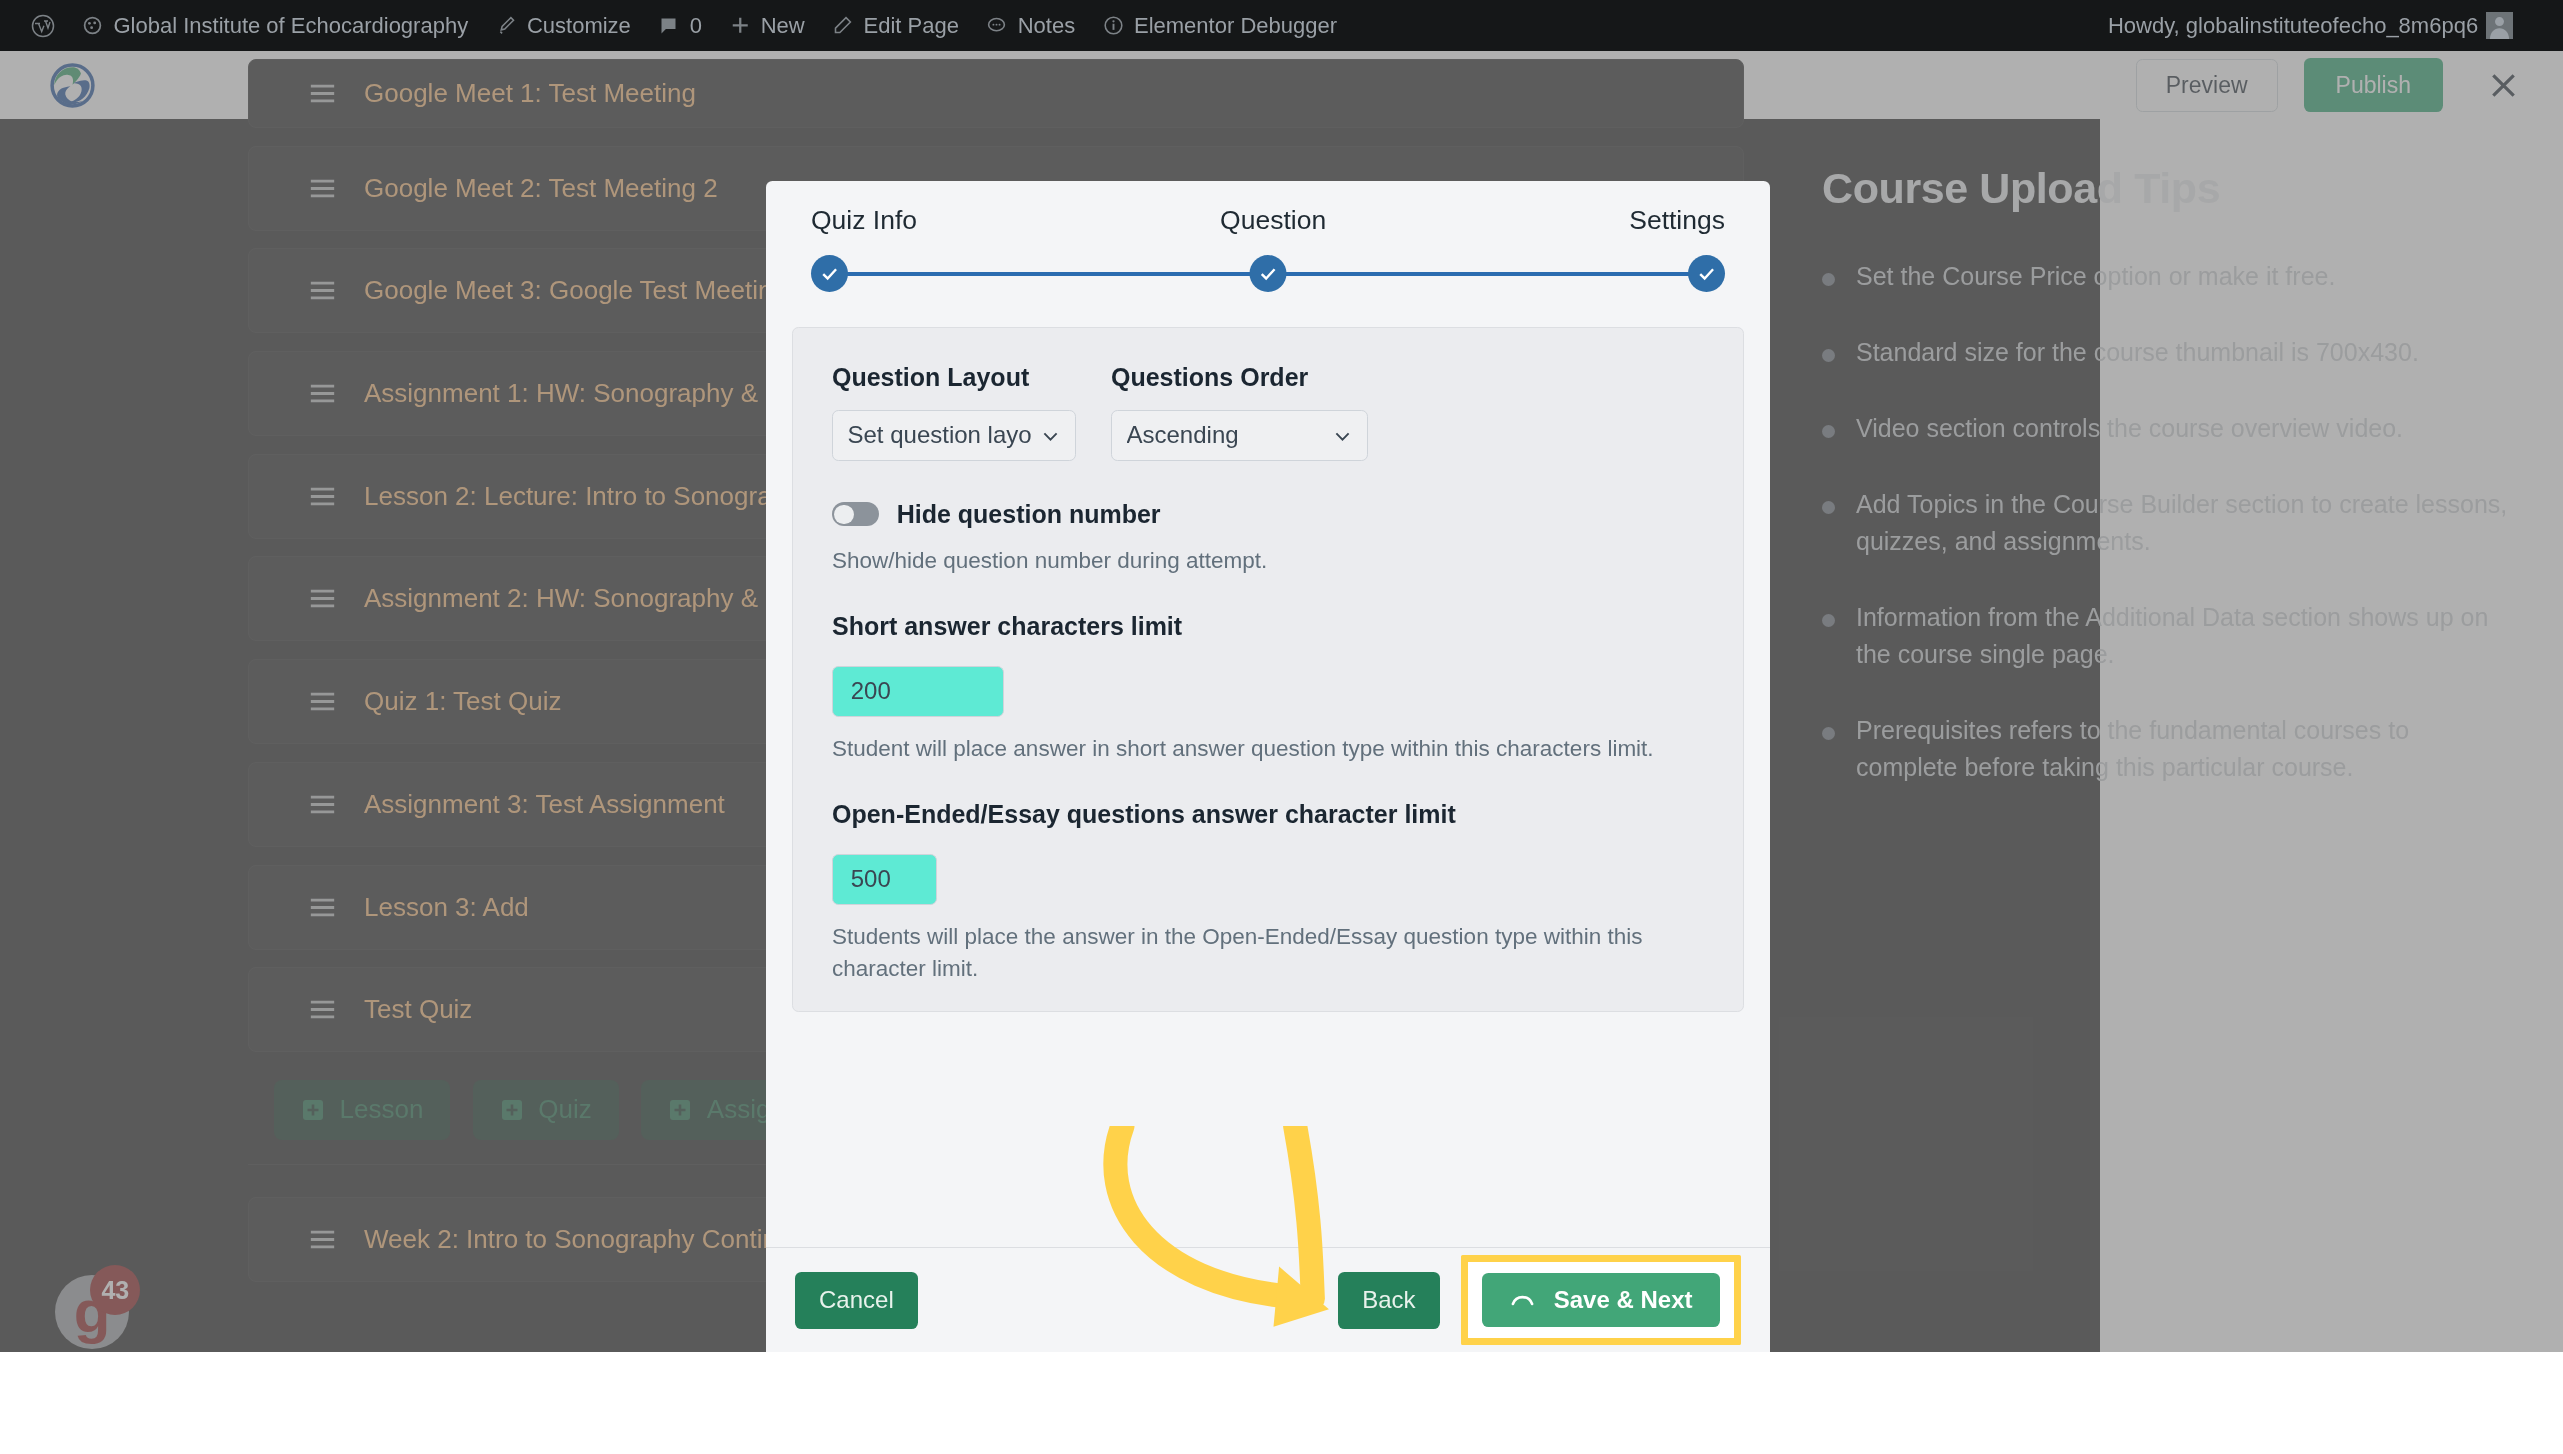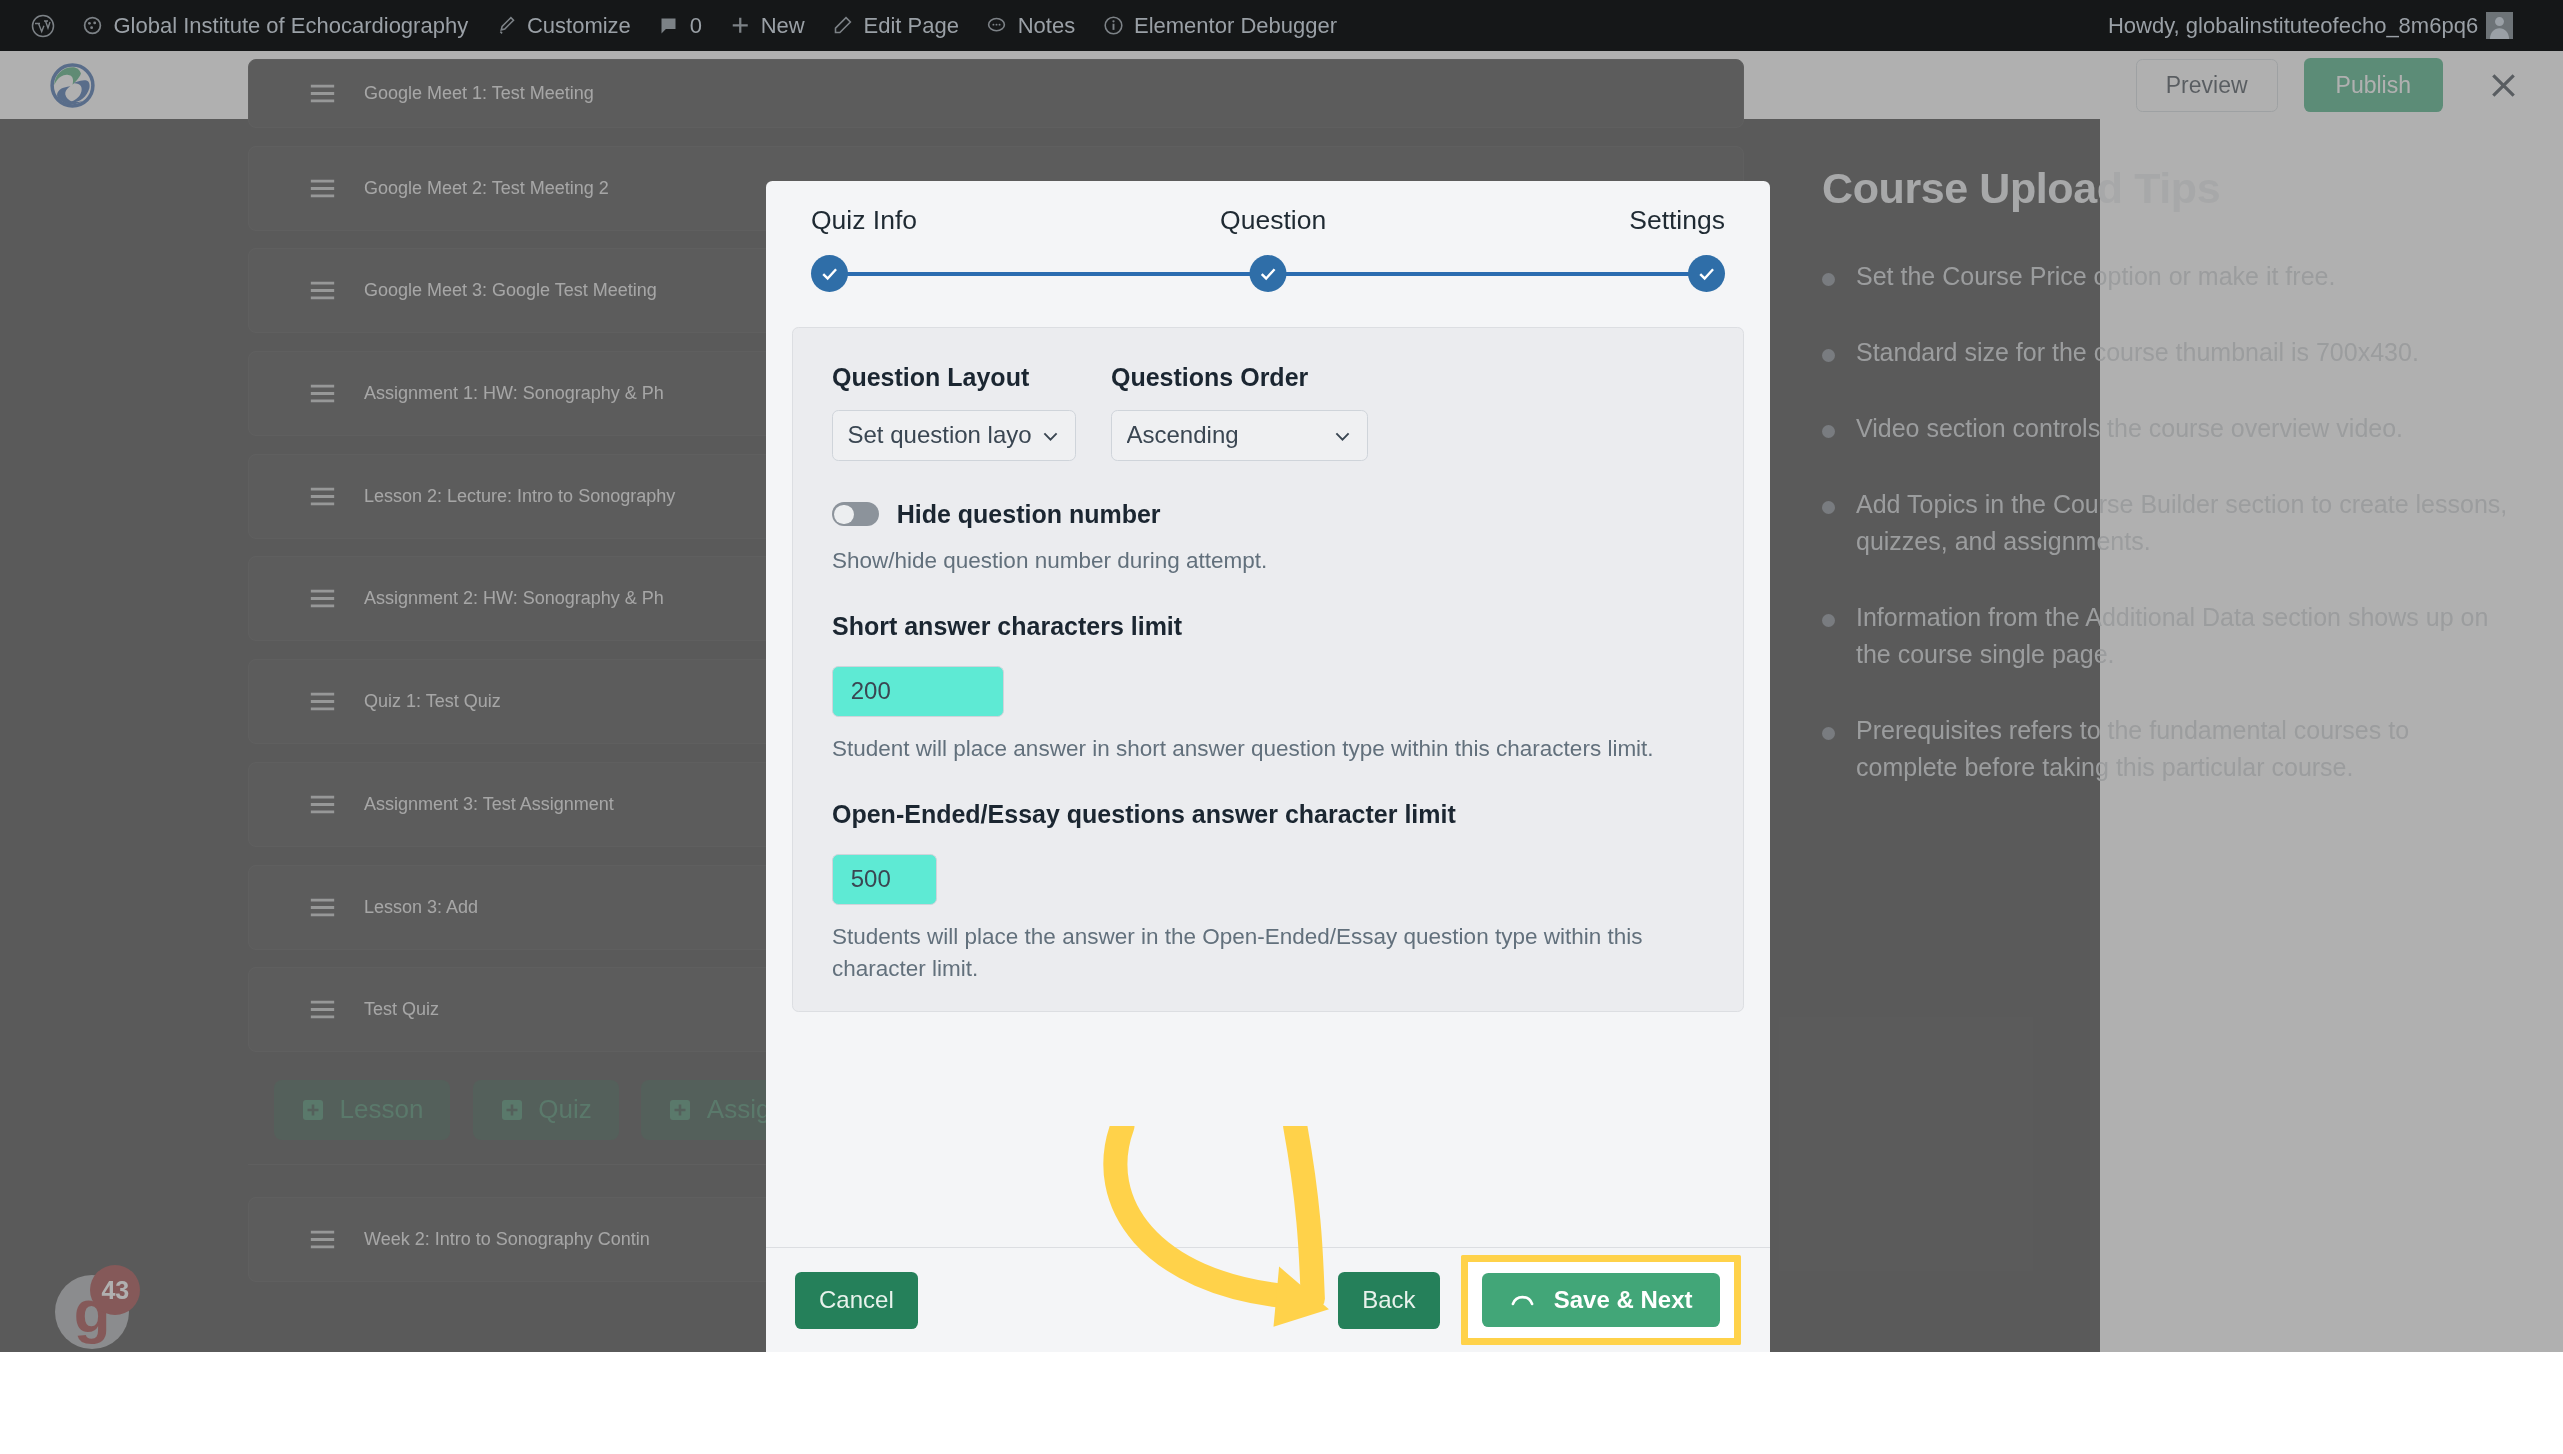--- a/index.html
+++ b/index.html
@@ -76,21 +76,21 @@
     background: #242424;
     margin: 0 0 17.7px 0;
     height: 85px;
     display: flex; align-items: center;
     padding-left: 56px;
     overflow: hidden;
   }
   .topic-card.first { height: 69px; margin-top: -60px; }
   .bars-ico { width: 35px; height: 35px; flex: 0 0 auto; margin-right: 24px; opacity: .85; }
   .topic-label {
-    font-size: 18px; color: #e5e5e5; white-space: nowrap;
+    font-size: 26px; color: #fdba74; white-space: nowrap;
   }
   #add-row { display: flex; gap: 22.5px; padding: 9.7px 0 21px 26px; }
   .add-btn {
     background: #0f2d20; color: #1f6f4a;
     border: none; border-radius: 8px;
     font-size: 26px; padding: 14.5px 27px;
     display: flex; align-items: center; gap: 14.5px;
     cursor: pointer; white-space: nowrap;
   }
   .plus-ico { width: 24px; height: 24px; display:inline-block; }

